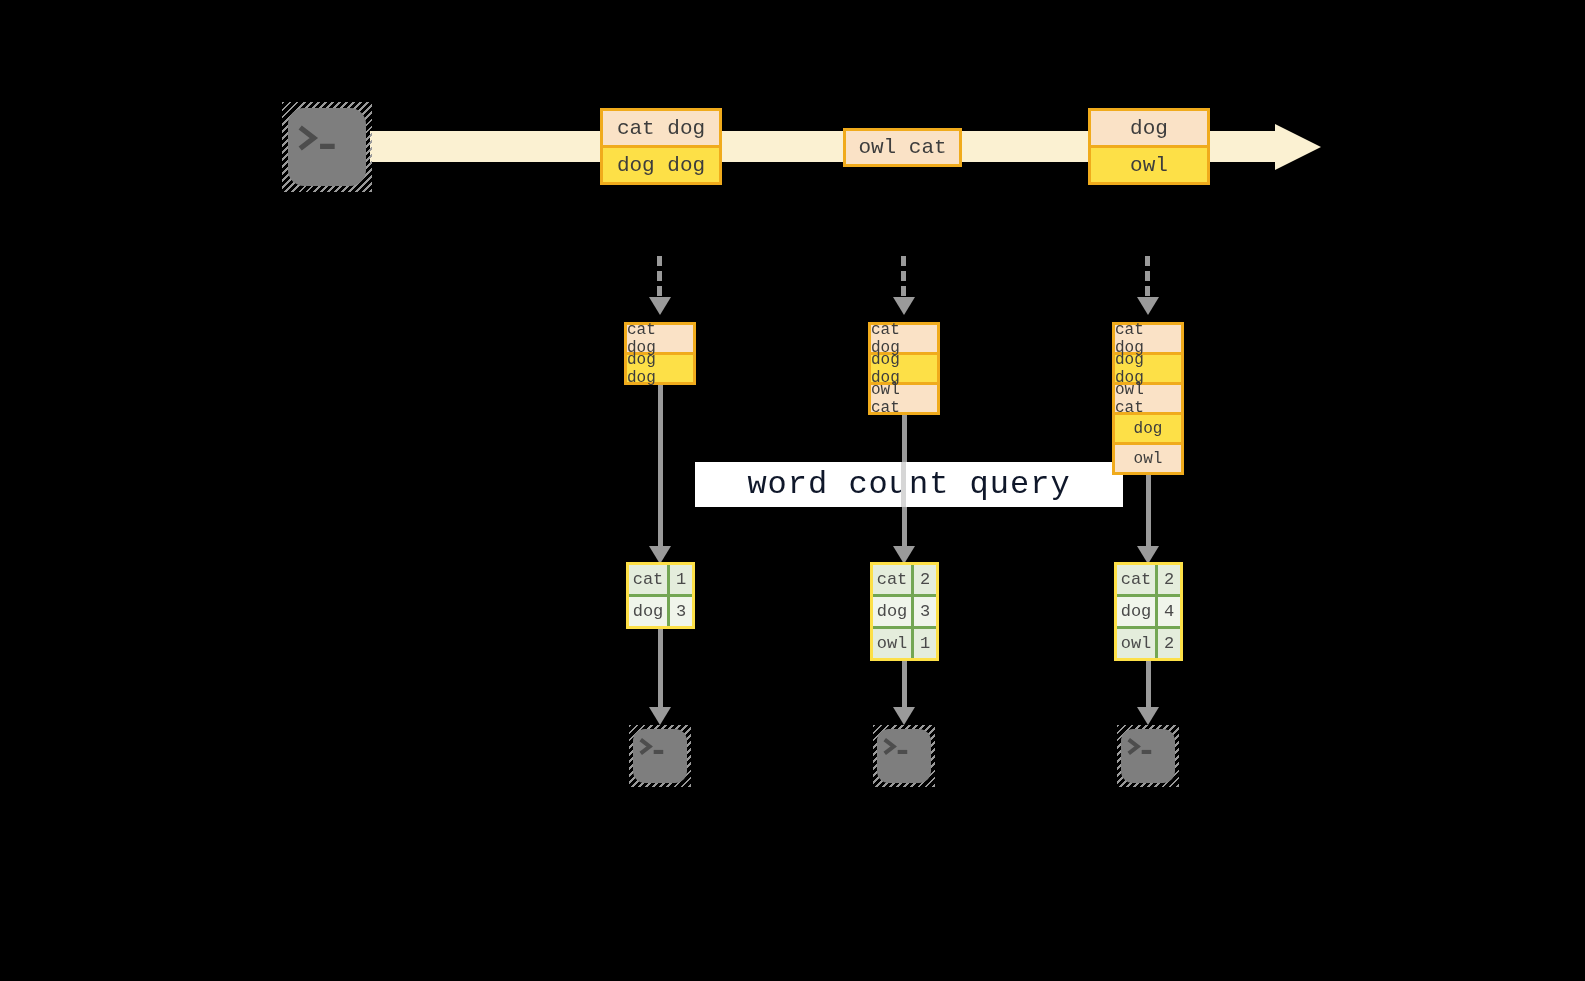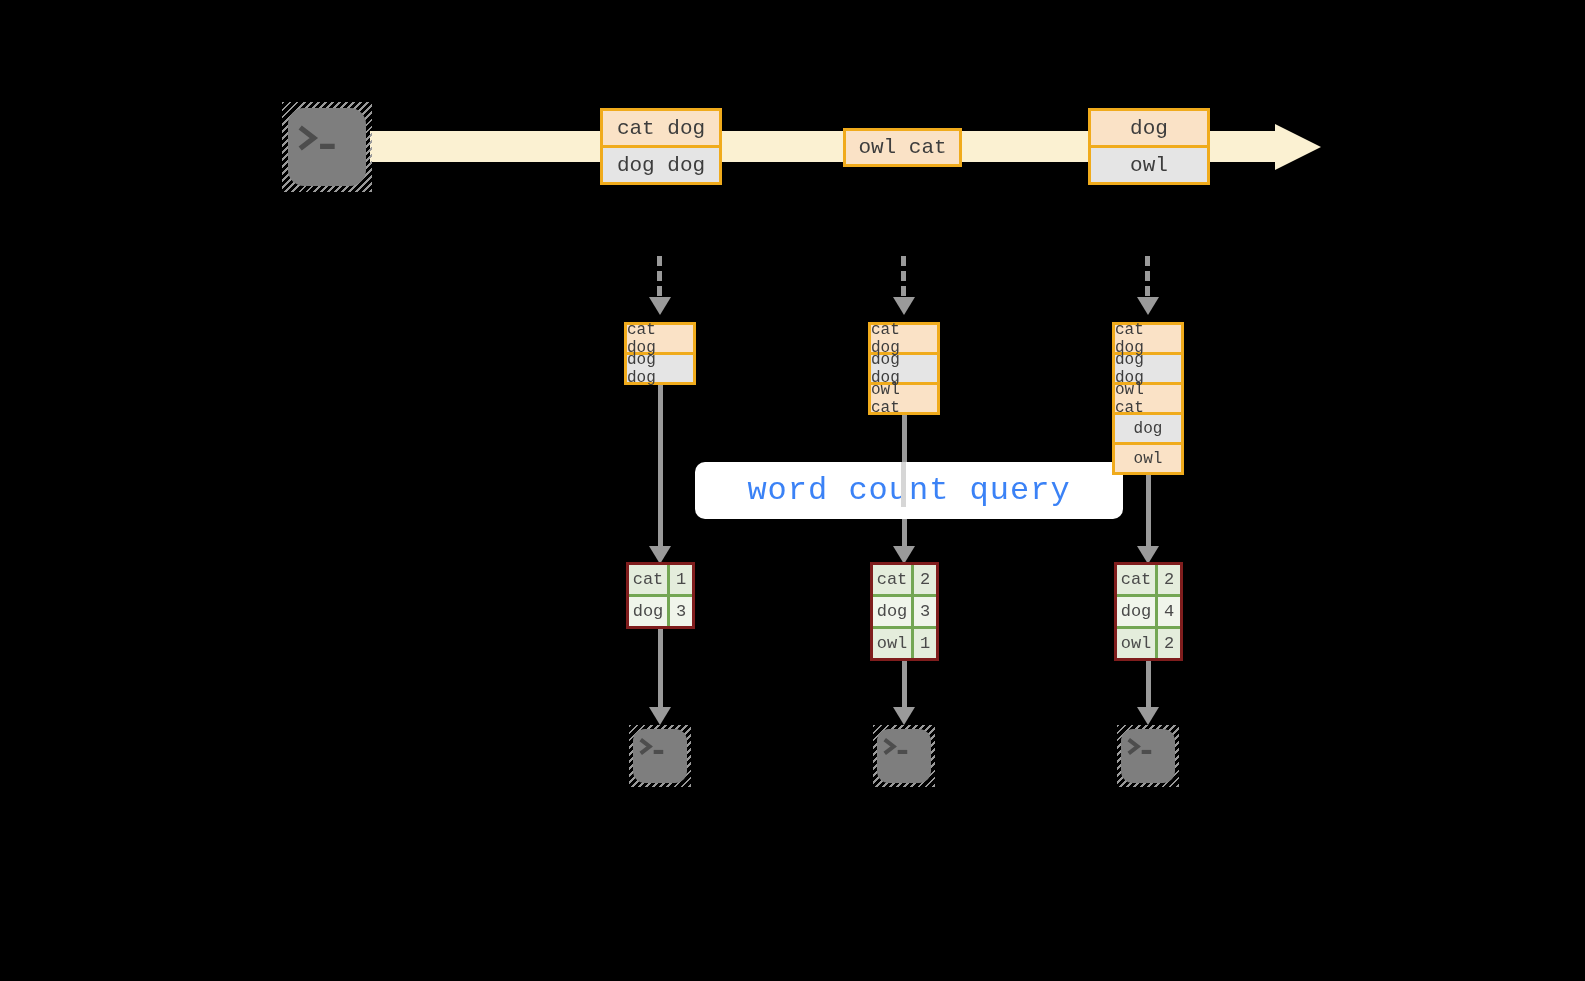--- a/index.html
+++ b/index.html
@@ -17,37 +17,37 @@
   .terminal.lg .term-body{inset:6px;border-radius:16px;}
   .terminal.sm .term-body{inset:4px;border-radius:12px;}
   .term-glyph{position:absolute;}
   
   .event-box{position:absolute;z-index:2;}
   .event-row{box-sizing:border-box;width:122px;height:40px;margin-top:-3px;border:3px solid #F0AB1C;
     display:flex;align-items:center;justify-content:center;font-size:21px;color:#3D3D3D;}
   .event-row:first-child{margin-top:0;}
   .event-row.single{height:39px;width:119px;}
   .fill-a{background:#FAE2C6;}
-  .fill-b{background:#e5e5e5;}
+  .fill-b{background:#fde047;}
   .stack{position:absolute;z-index:6;}
   .stack-row{box-sizing:border-box;width:72px;height:33px;margin-top:-3px;border:3px solid #F0AB1C;
     display:flex;align-items:center;justify-content:center;font-size:16px;color:#3D3D3D;}
   .stack-row:first-child{margin-top:0;}
   
   .dash-line{position:absolute;width:0;height:40px;border-left:5px dashed #9A9A9A;}
   .vline{position:absolute;width:5px;background:#9A9A9A;z-index:1;}
   .gray-head{position:absolute;width:0;height:0;z-index:1;
     border-left:11px solid transparent;border-right:11px solid transparent;border-top:18px solid #9A9A9A;}
   
-  .banner{position:absolute;left:695px;top:462px;width:428px;height:57px;background:#FFFFFF;z-index:5;
-    display:flex;align-items:center;justify-content:center;font-size:32px;font-weight:300;color:#3b82f6;letter-spacing:1px;border-radius:10px;}
+  .banner{position:absolute;left:695px;top:462px;width:428px;height:45px;background:#FFFFFF;z-index:5;
+    display:flex;align-items:center;justify-content:center;font-size:32px;font-weight:300;color:#0f172a;letter-spacing:1px;}
   .banner-line{position:absolute;left:901px;top:462px;width:5px;height:45px;background:#D6D6D6;z-index:6;}
   
   .gtable{position:absolute;display:grid;grid-template-columns:38px 22px;gap:3px;
-    background:#73A653;border:3px solid #7f1d1d;z-index:2;}
+    background:#73A653;border:3px solid #fde047;z-index:2;}
   .gcell{height:29px;display:flex;align-items:center;justify-content:center;font-size:17px;color:#4A4A4A;}
   .gfill-a{background:#E4EDDC;}
   .gfill-b{background:#F0F5EB;}
 </style>
 </head>
 <body>
 
 <div class="canvas">
 
   <div class="stream-band"></div>

